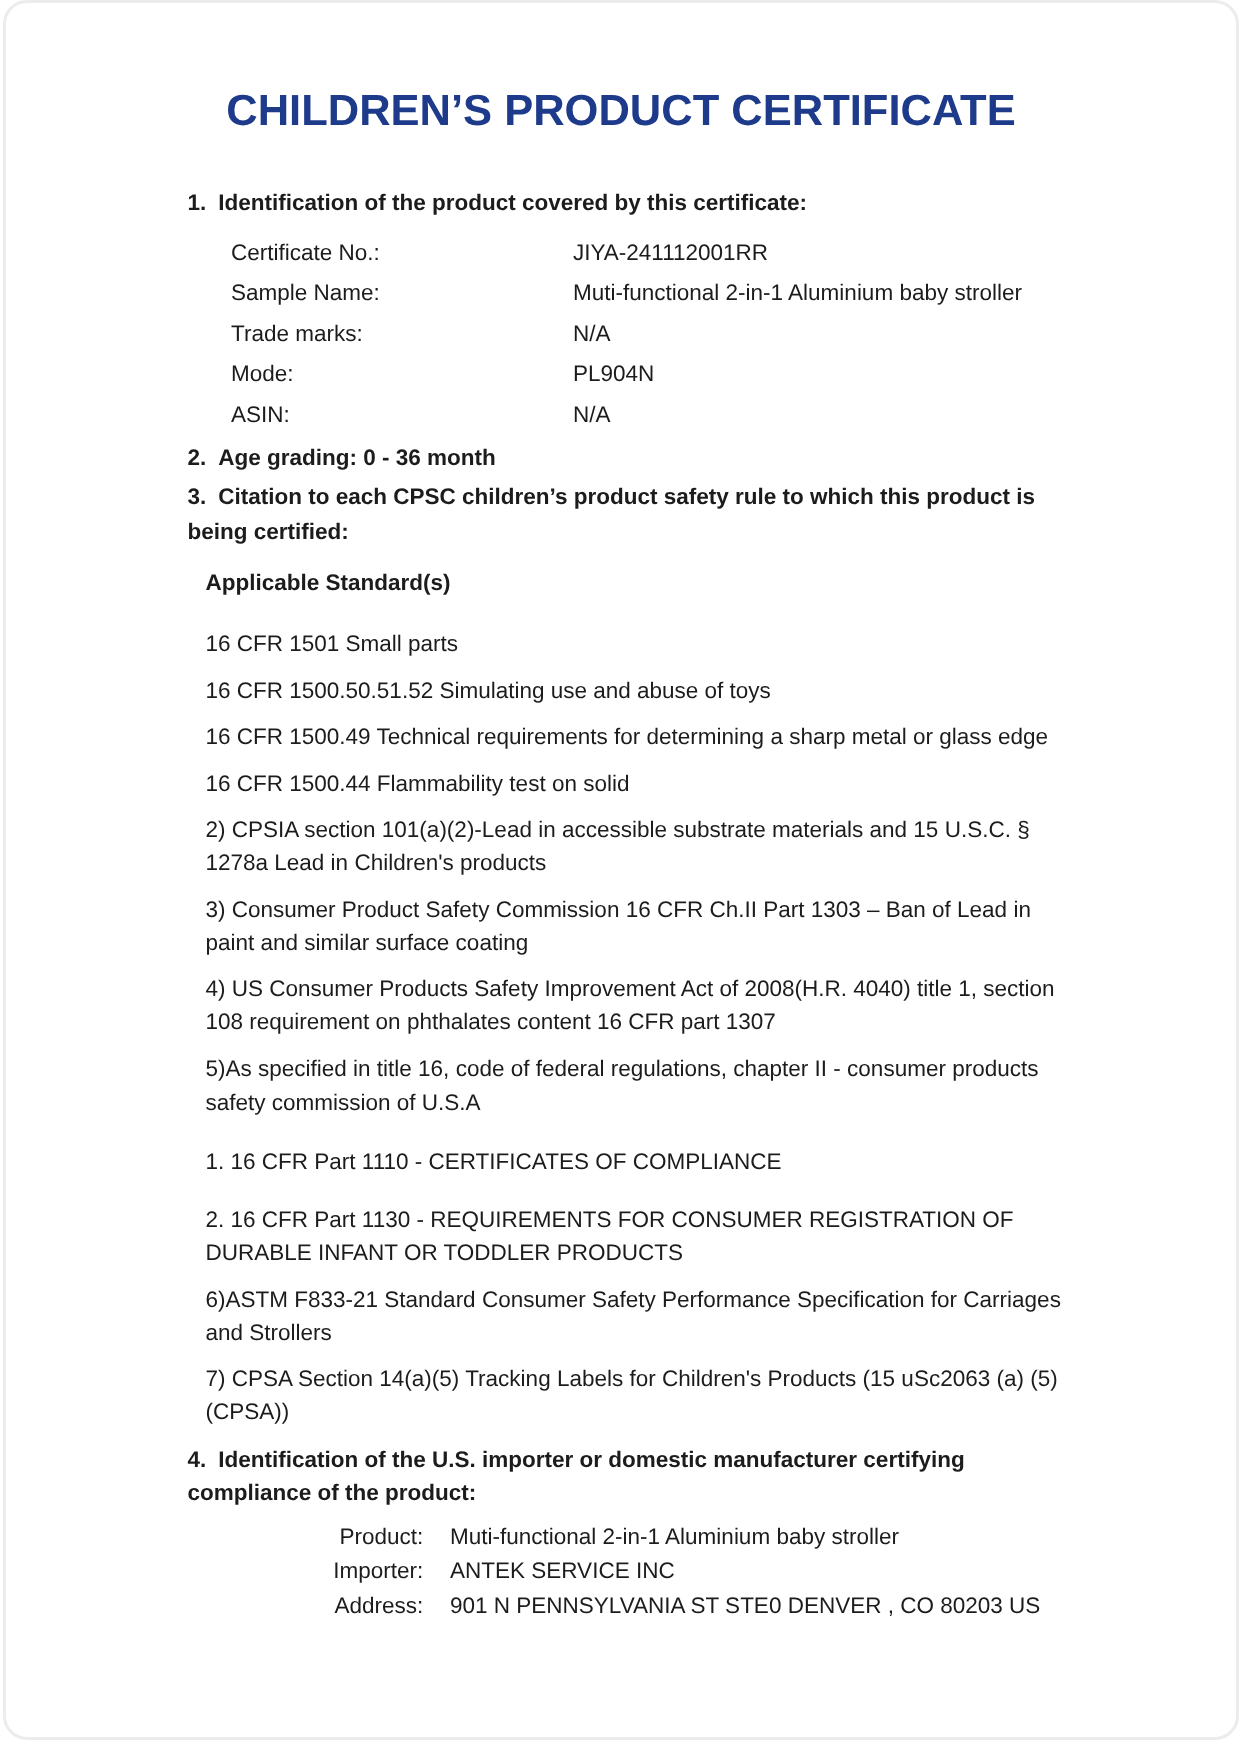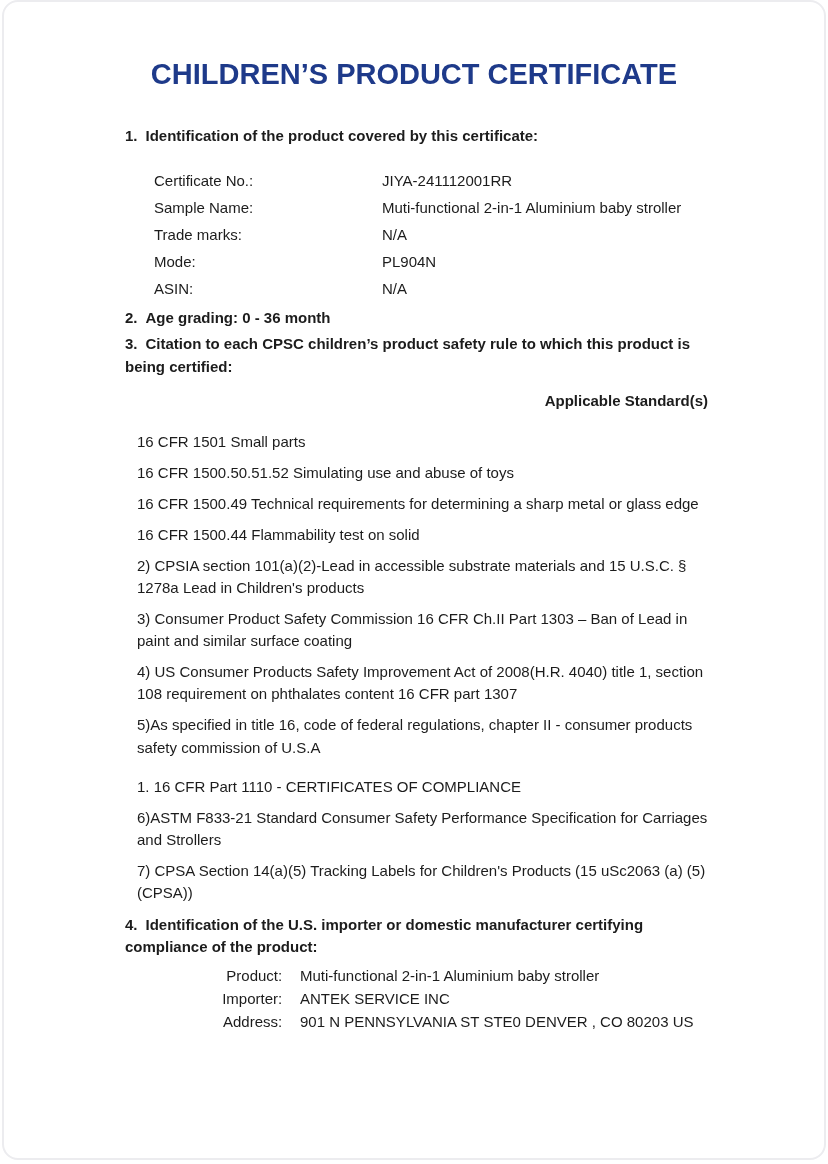--- a/index.html
+++ b/index.html
@@ -32,38 +32,37 @@
     letter-spacing: 0px;
   }
   .sec-heading {
     font-size: 15px;
     font-weight: bold;
     line-height: 1.5;
     margin: 0;
   }
   .sec-heading .num { margin-right: 8px; }
   .sec1-heading { margin-top: 34px; }
-  .fields-1 { margin-top: 24px; }
+  .fields-1 { margin-top: 12px; }
   .field-row {
     display: flex;
     padding-left: 29px;
     font-size: 15px;
     line-height: 18px;
     margin-bottom: 9px;
   }
   .field-row .f-label { width: 228px; flex: 0 0 228px; }
   .field-row .f-value { flex: 1; }
   .sec2-heading { margin-top: 8px; }
   .sec3-heading { margin-top: 4px; }
   .applicable {
     font-size: 15px;
     font-weight: bold;
     margin: 14px 0 22px 0;
     padding-left: 12px;
-    text-align: right;
   }
   .standards { padding-left: 12px; }
   .standards p {
     font-size: 15px;
     line-height: 1.47;
     margin: 9px 0;
   }
   .standards p.gap-lg { margin-top: 17px; }
   .sec4-heading { margin-top: 10px; }
   .fields-4 { margin-top: 8px; margin-bottom: 12px; }
@@ -120,20 +119,21 @@
     <div class="standards">
       <p>16 CFR 1501 Small parts</p>
       <p>16 CFR 1500.50.51.52 Simulating use and abuse of toys</p>
       <p>16 CFR 1500.49 Technical requirements for determining a sharp metal or glass edge</p>
       <p>16 CFR 1500.44 Flammability test on solid</p>
       <p>2) CPSIA section 101(a)(2)-Lead in accessible substrate materials and 15 U.S.C. § 1278a Lead in Children's products</p>
       <p>3) Consumer Product Safety Commission 16 CFR Ch.II Part 1303 – Ban of Lead in paint and similar surface coating</p>
       <p>4) US Consumer Products Safety Improvement Act of 2008(H.R. 4040) title 1, section 108 requirement on phthalates content 16 CFR part 1307</p>
       <p>5)As specified in title 16, code of federal regulations, chapter II - consumer products safety commission of U.S.A</p>
       <p class="gap-lg">1. 16 CFR Part 1110 - CERTIFICATES OF COMPLIANCE</p>
+      <p class="gap-lg">2.  16 CFR Part 1130 - REQUIREMENTS FOR CONSUMER REGISTRATION OF DURABLE INFANT OR TODDLER PRODUCTS</p>
       <p>6)ASTM F833-21 Standard Consumer Safety Performance Specification for Carriages and Strollers</p>
       <p>7) CPSA Section 14(a)(5) Tracking Labels for Children's Products (15 uSc2063 (a) (5) (CPSA))</p>
     </div>
 
     <p class="sec-heading sec4-heading"><span class="num">4.</span><span>Identification of the U.S. importer or domestic manufacturer certifying compliance of the product:</span></p>
 
     <div class="fields-4">
       <div class="field-row4">
         <span class="f-label">Product</span>
         <span class="f-colon">:</span>

